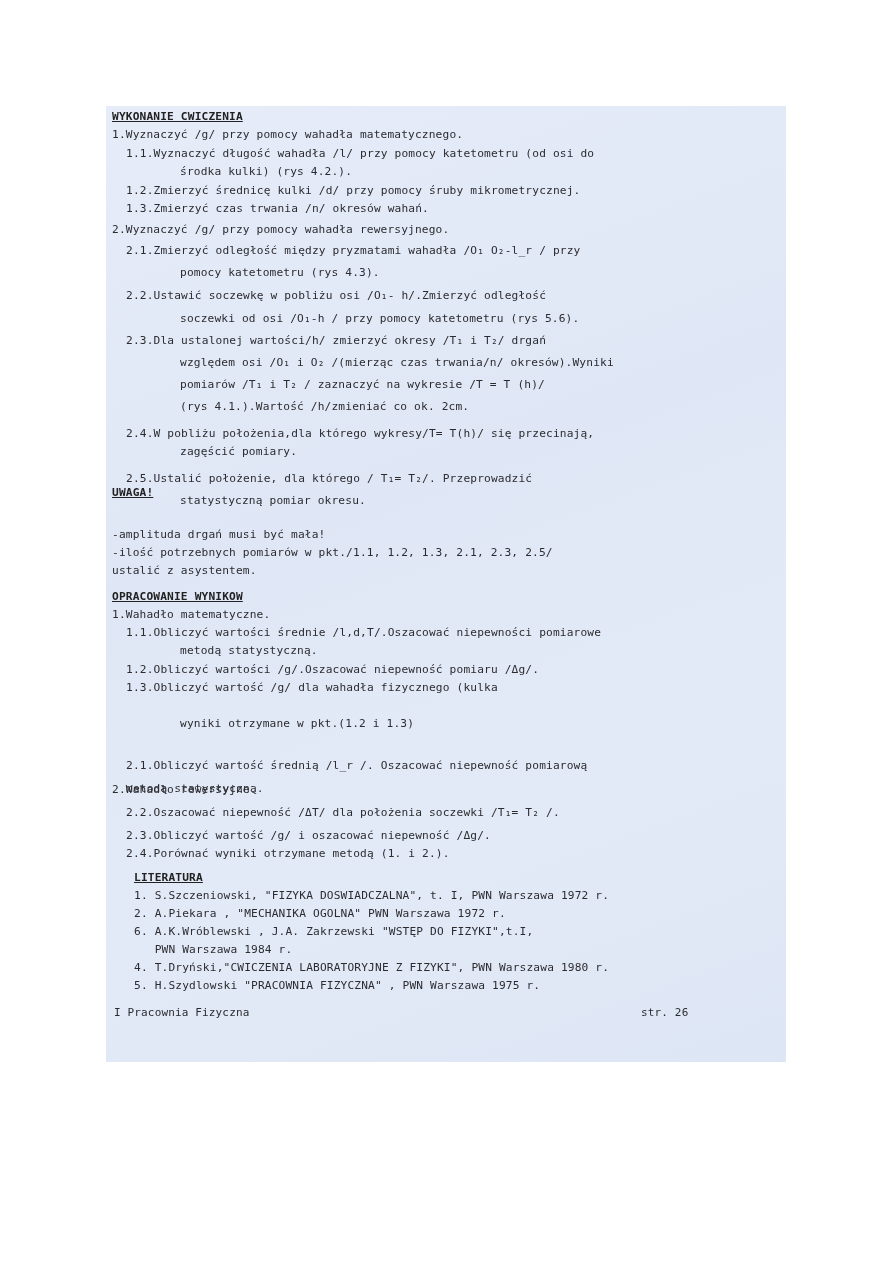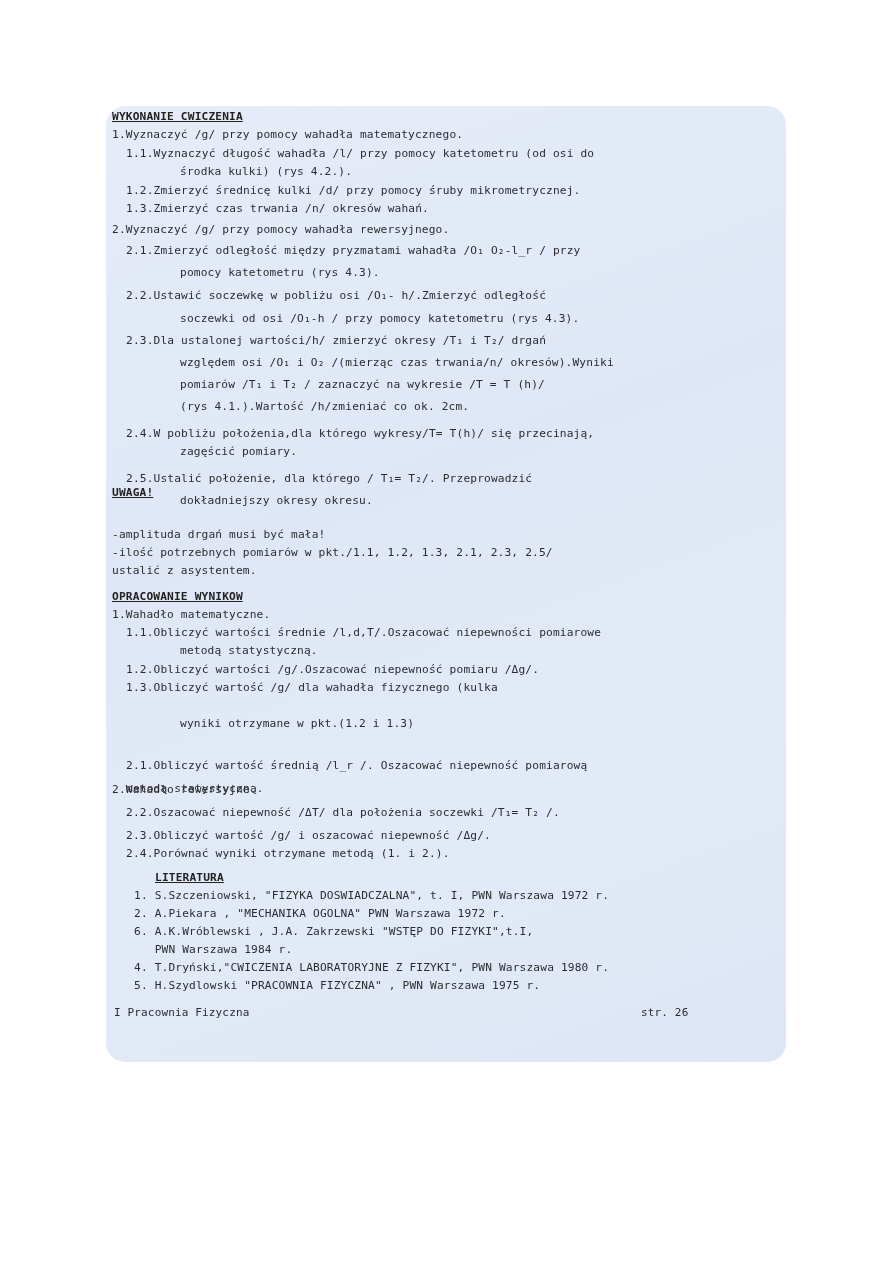--- a/index.html
+++ b/index.html
@@ -4,21 +4,20 @@
   <style>
     html, body { margin: 0; padding: 0; }
     body {
       width: 893px; height: 1263px; background: #ffffff; position: relative; overflow: hidden;
       font-family: "DejaVu Sans Mono", "Liberation Mono", monospace;
     }
     .page {
       position: absolute; left: 106px; top: 106px; width: 680px; height: 956px;
       background: linear-gradient(160deg, #e6ecf8 0%, #dfe7f6 40%, #e3eaf7 70%, #dde6f5 100%);
       color: #2a2a2e;
-      border-radius: 19px;
     }
     .ln {
       position: absolute; white-space: nowrap; font-size: 11.2px; letter-spacing: 0.15px;
       line-height: 14px; color: #2c2c30;
     }
     .hdr { font-weight: bold; text-decoration: underline; color: #222; }
     .foot { font-size: 11px; }
   </style>
 </head>
 <body>
@@ -29,50 +28,50 @@
   <div class="ln" style="left:6px;top:22px;">1.Wyznaczyć /g/ przy pomocy wahadła matematycznego.</div>
   <div class="ln" style="left:20px;top:41px;">1.1.Wyznaczyć długość wahadła /l/ przy pomocy katetometru (od osi do</div>
   <div class="ln" style="left:74px;top:59px;">środka kulki) (rys 4.2.).</div>
   <div class="ln" style="left:20px;top:78px;">1.2.Zmierzyć średnicę kulki /d/ przy pomocy śruby mikrometrycznej.</div>
   <div class="ln" style="left:20px;top:96px;">1.3.Zmierzyć czas trwania /n/ okresów wahań.</div>
 
   <div class="ln" style="left:6px;top:117px;">2.Wyznaczyć /g/ przy pomocy wahadła rewersyjnego.</div>
   <div class="ln" style="left:20px;top:138px;">2.1.Zmierzyć odległość między pryzmatami wahadła /O₁ O₂-l_r / przy</div>
   <div class="ln" style="left:74px;top:160px;">pomocy katetometru (rys 4.3).</div>
   <div class="ln" style="left:20px;top:183px;">2.2.Ustawić soczewkę w pobliżu osi /O₁- h/.Zmierzyć odległość</div>
-  <div class="ln" style="left:74px;top:206px;">soczewki od osi /O₁-h / przy pomocy katetometru (rys 4.3).</div>
+  <div class="ln" style="left:74px;top:206px;">soczewki od osi /O₁-h / przy pomocy katetometru (rys 5.6).</div>
   <div class="ln" style="left:20px;top:228px;">2.3.Dla ustalonej wartości/h/ zmierzyć okresy /T₁ i T₂/ drgań</div>
   <div class="ln" style="left:74px;top:250px;">względem osi /O₁ i O₂ /(mierząc czas trwania/n/ okresów).Wyniki</div>
   <div class="ln" style="left:74px;top:272px;">pomiarów /T₁ i T₂ /  zaznaczyć  na  wykresie   /T = T (h)/</div>
   <div class="ln" style="left:74px;top:294px;">(rys 4.1.).Wartość /h/zmieniać co ok. 2cm.</div>
   <div class="ln" style="left:20px;top:321px;">2.4.W pobliżu położenia,dla którego wykresy/T= T(h)/ się przecinają,</div>
   <div class="ln" style="left:74px;top:339px;">zagęścić pomiary.</div>
   <div class="ln" style="left:20px;top:366px;">2.5.Ustalić położenie, dla którego / T₁= T₂/.  Przeprowadzić</div>
-  <div class="ln" style="left:74px;top:388px;">dokładniejszy okresy okresu.</div>
+  <div class="ln" style="left:74px;top:388px;">statystyczną pomiar okresu.</div>
 
   <div class="ln hdr" style="left:6px;top:380px;">UWAGA!</div>
   <div class="ln" style="left:6px;top:422px;">-amplituda drgań musi być mała!</div>
   <div class="ln" style="left:6px;top:440px;">-ilość potrzebnych pomiarów w pkt./1.1, 1.2, 1.3, 2.1, 2.3, 2.5/</div>
   <div class="ln" style="left:6px;top:458px;"> ustalić z asystentem.</div>
 
   <div class="ln hdr" style="left:6px;top:484px;">OPRACOWANIE WYNIKOW</div>
   <div class="ln" style="left:6px;top:502px;">1.Wahadło matematyczne.</div>
   <div class="ln" style="left:20px;top:520px;">1.1.Obliczyć wartości średnie /l,d,T/.Oszacować niepewności pomiarowe</div>
   <div class="ln" style="left:74px;top:538px;">metodą statystyczną.</div>
   <div class="ln" style="left:20px;top:557px;">1.2.Obliczyć wartości /g/.Oszacować niepewność pomiaru /Δg/.</div>
   <div class="ln" style="left:20px;top:575px;">1.3.Obliczyć  wartość  /g/ dla wahadła fizycznego (kulka</div>
   <div class="ln" style="left:74px;top:611px;">wyniki otrzymane w pkt.(1.2 i 1.3)</div>
   <div class="ln" style="left:6px;top:629px;margin-top:48px;">2.Wahadło rewersyjne.</div>
   <div class="ln" style="left:20px;top:653px;">2.1.Obliczyć wartość średnią /l_r /. Oszacować niepewność pomiarową</div>
   <div class="ln" style="left:20px;top:676px;">metodą statystyczną.</div>
   <div class="ln" style="left:20px;top:700px;">2.2.Oszacować niepewność /ΔT/ dla położenia soczewki /T₁= T₂ /.</div>
   <div class="ln" style="left:20px;top:723px;">2.3.Obliczyć wartość /g/ i oszacować niepewność /Δg/.</div>
   <div class="ln" style="left:20px;top:741px;">2.4.Porównać wyniki otrzymane metodą (1. i 2.).</div>
 
-  <div class="ln hdr" style="left:28px;top:765px;margin-left:21px;">LITERATURA</div>
+  <div class="ln hdr" style="left:28px;top:765px;">LITERATURA</div>
   <div class="ln" style="left:28px;top:783px;">1. S.Szczeniowski, "FIZYKA DOSWIADCZALNA", t. I, PWN Warszawa 1972 r.</div>
   <div class="ln" style="left:28px;top:801px;">2. A.Piekara , "MECHANIKA OGOLNA" PWN Warszawa 1972 r.</div>
   <div class="ln" style="left:28px;top:819px;">6. A.K.Wróblewski , J.A. Zakrzewski "WSTĘP DO FIZYKI",t.I,</div>
   <div class="ln" style="left:28px;top:837px;white-space:pre;">   PWN Warszawa 1984 r.</div>
   <div class="ln" style="left:28px;top:855px;">4. T.Dryński,"CWICZENIA LABORATORYJNE Z FIZYKI", PWN Warszawa 1980 r.</div>
   <div class="ln" style="left:28px;top:873px;">5. H.Szydlowski "PRACOWNIA FIZYCZNA" , PWN Warszawa 1975 r.</div>
 
   <div class="ln foot" style="left:8px;top:900px;">I Pracownia Fizyczna</div>
   <div class="ln foot" style="left:535px;top:900px;">str. 26</div>
 </div>

